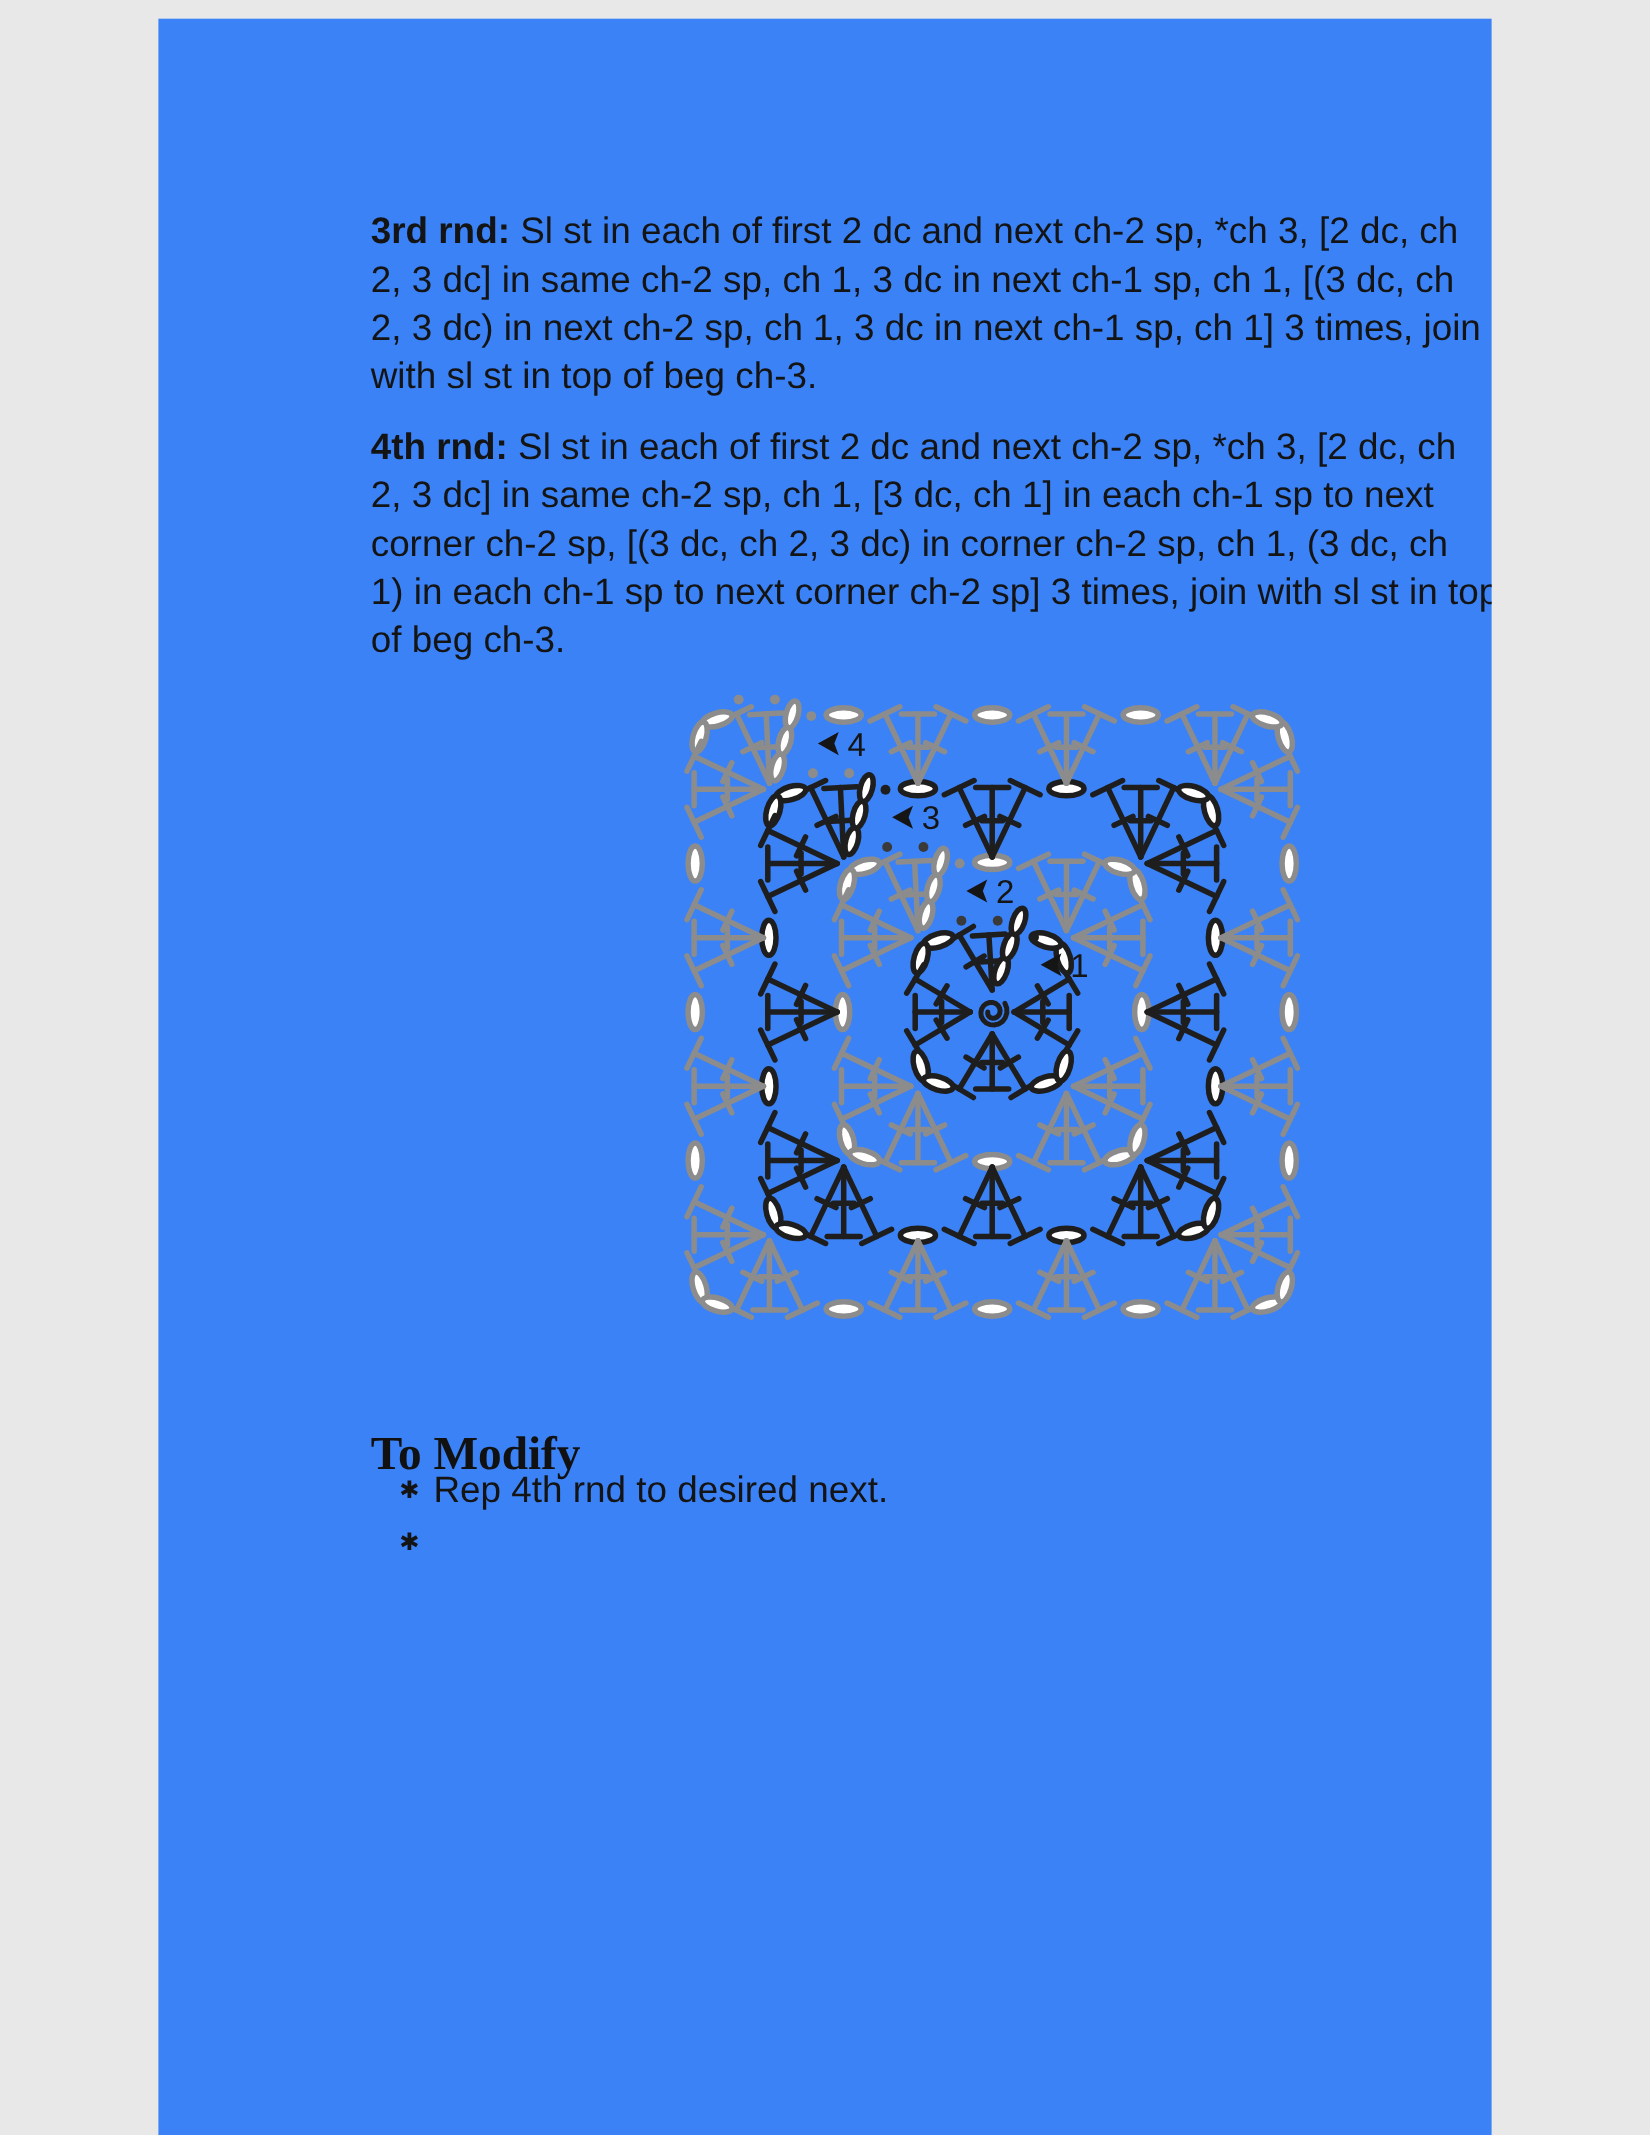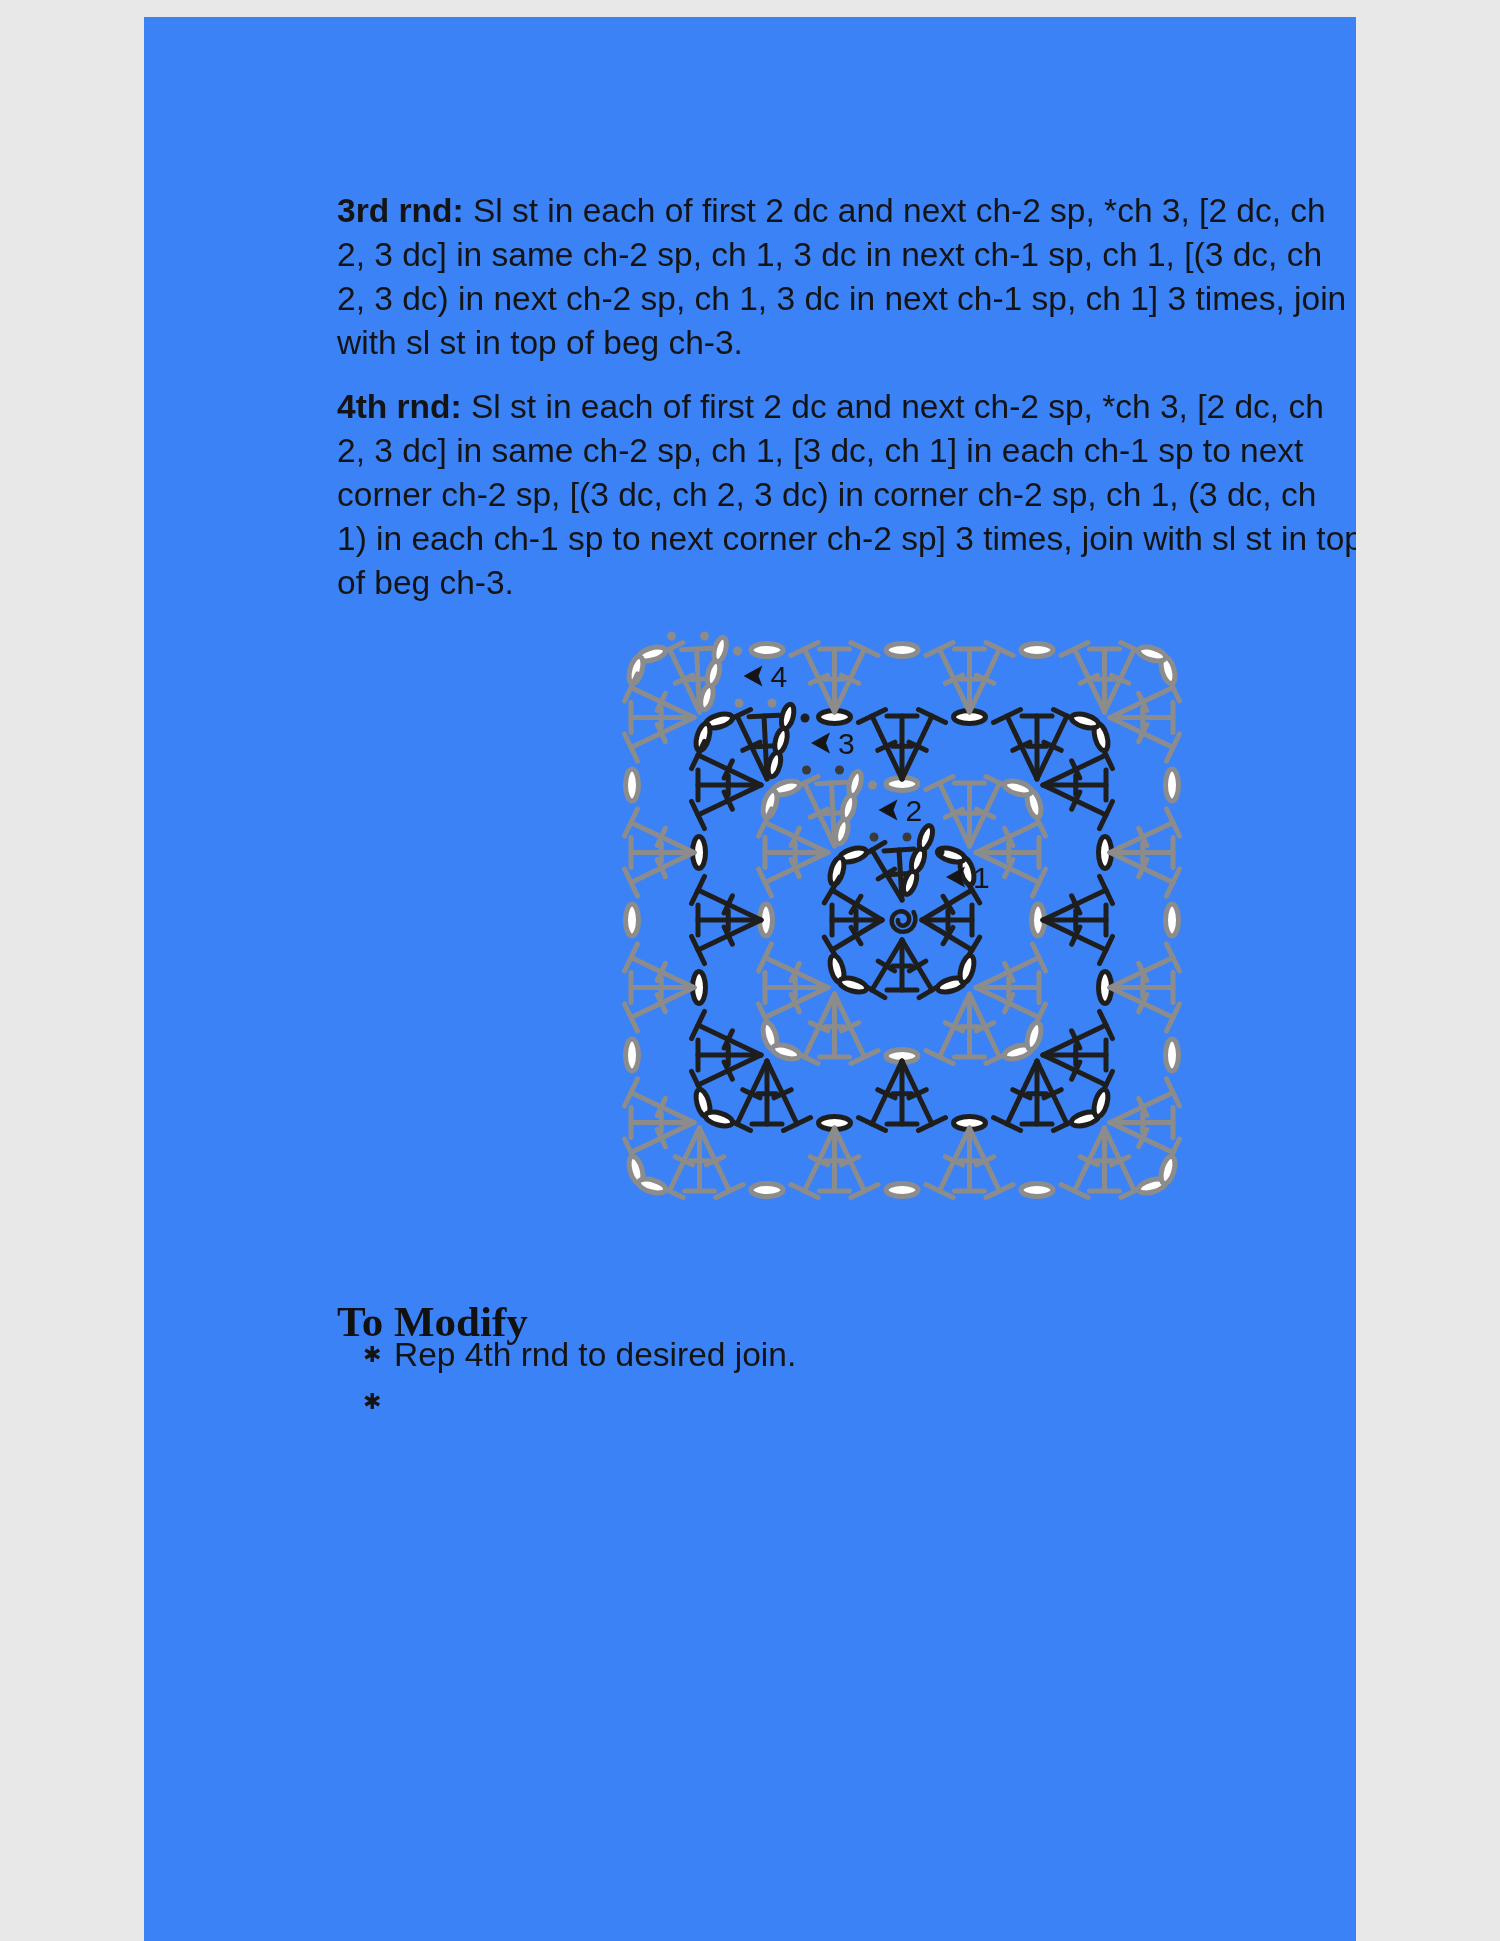--- a/index.html
+++ b/index.html
@@ -518,20 +518,20 @@
         <text x="256.5" y="74" font-size="30" fill="#151515" stroke="none">4</text>
         <path d="M399.6 299.1 L401.2 303.4 L401.3 307.9 L399.9 312.1 L397.4 315.5 L393.9 317.9 L389.9 318.8 L386.0 318.5 L382.5 316.9 L379.8 314.3 L378.1 311.1 L377.7 307.6 L378.4 304.2 L380.1 301.4 L382.6 299.4 L385.5 298.4 L388.4 298.3 L391.1 299.3 L393.3 301.0 L394.7 303.2 L395.2 305.7 L394.9 308.1 L393.9 310.1 L392.3 311.6 L390.4 312.5 L388.4 312.7 L386.6 312.2 L385.2 311.1 L384.3 309.8 L383.9 308.3 L384.0 306.9" stroke="#1e1e1e" stroke-width="4.5" fill="none" stroke-linecap="round"></path>
       </svg>
   </div>
 
   <h2 class="section-title">To Modify</h2>
 
   <ul class="modify-list">
     <li>
       <span class="blt">✱</span>
-      <span class="lines">Rep 4th rnd to desired join.</span>
+      <span class="lines">Rep 4th rnd to desired next.</span>
     </li>
     <li>
       <span class="blt">✱</span>
     </li>
   </ul>
 
 </div>
 
 </body></html>

